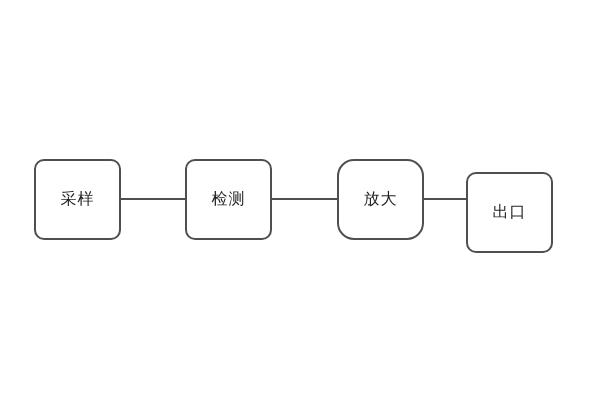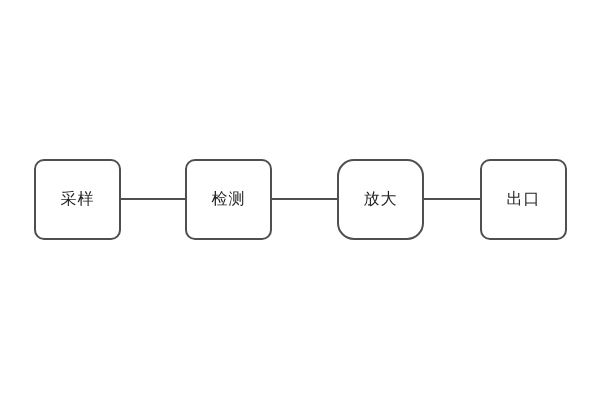--- a/index.html
+++ b/index.html
@@ -27,21 +27,21 @@
     display: flex;
     align-items: center;
     justify-content: center;
     font-size: 16px;
     color: #1f1f1f;
     letter-spacing: 1px;
   }
   .node-1 { left: 34px;  }
   .node-2 { left: 185px; }
   .node-3 { left: 337px; border-radius: 17px; }
-  .node-4 { left: 480px; }
+  .node-4 { left: 466px; margin-top: 13px; }
   .connector {
     position: absolute;
     top: 198px;
     height: 2px;
     background: #4f4f4f;
   }
   .conn-1 { left: 121px; width: 64px; }
   .conn-2 { left: 272px; width: 65px; }
   .conn-3 { left: 424px; width: 64px; }
 </style>

